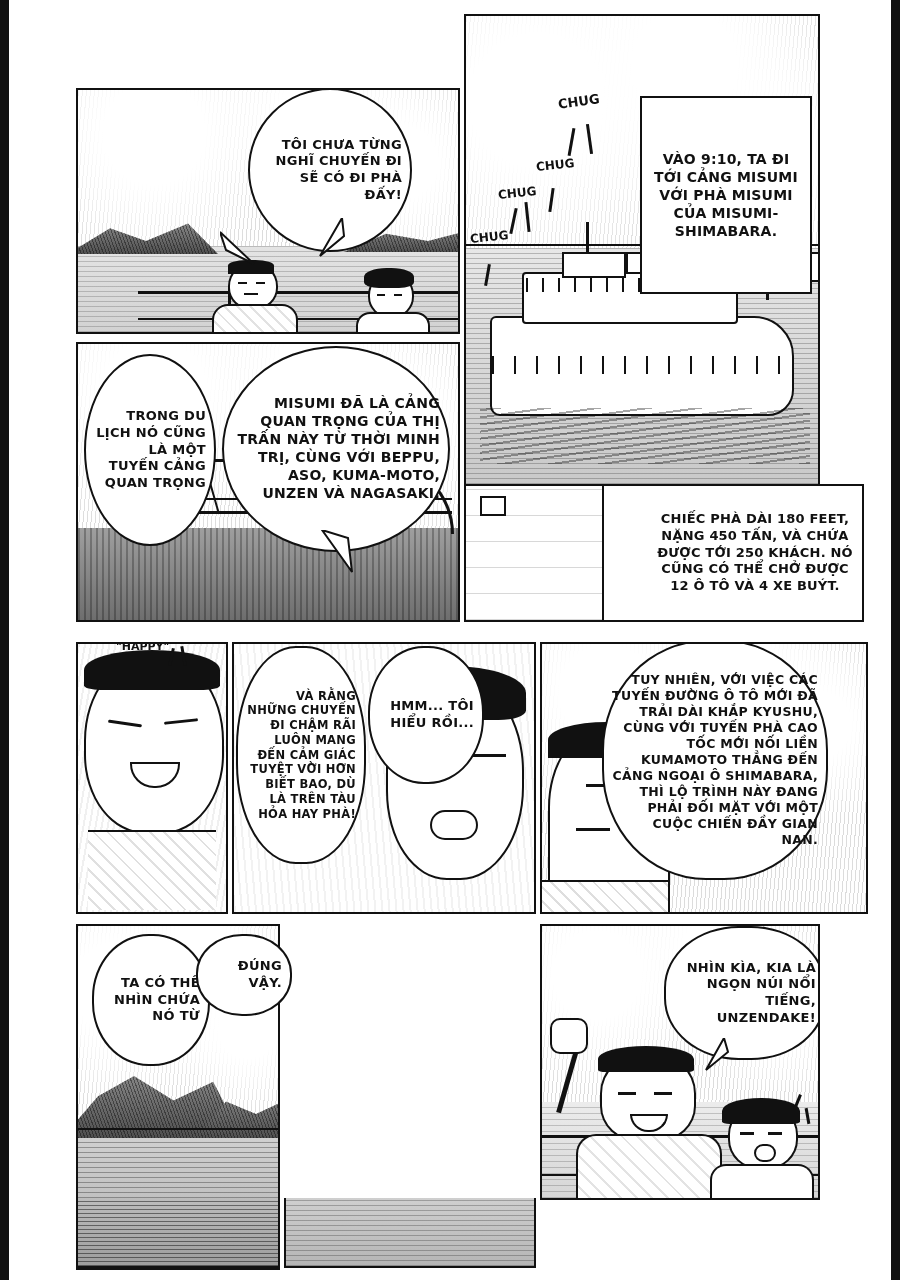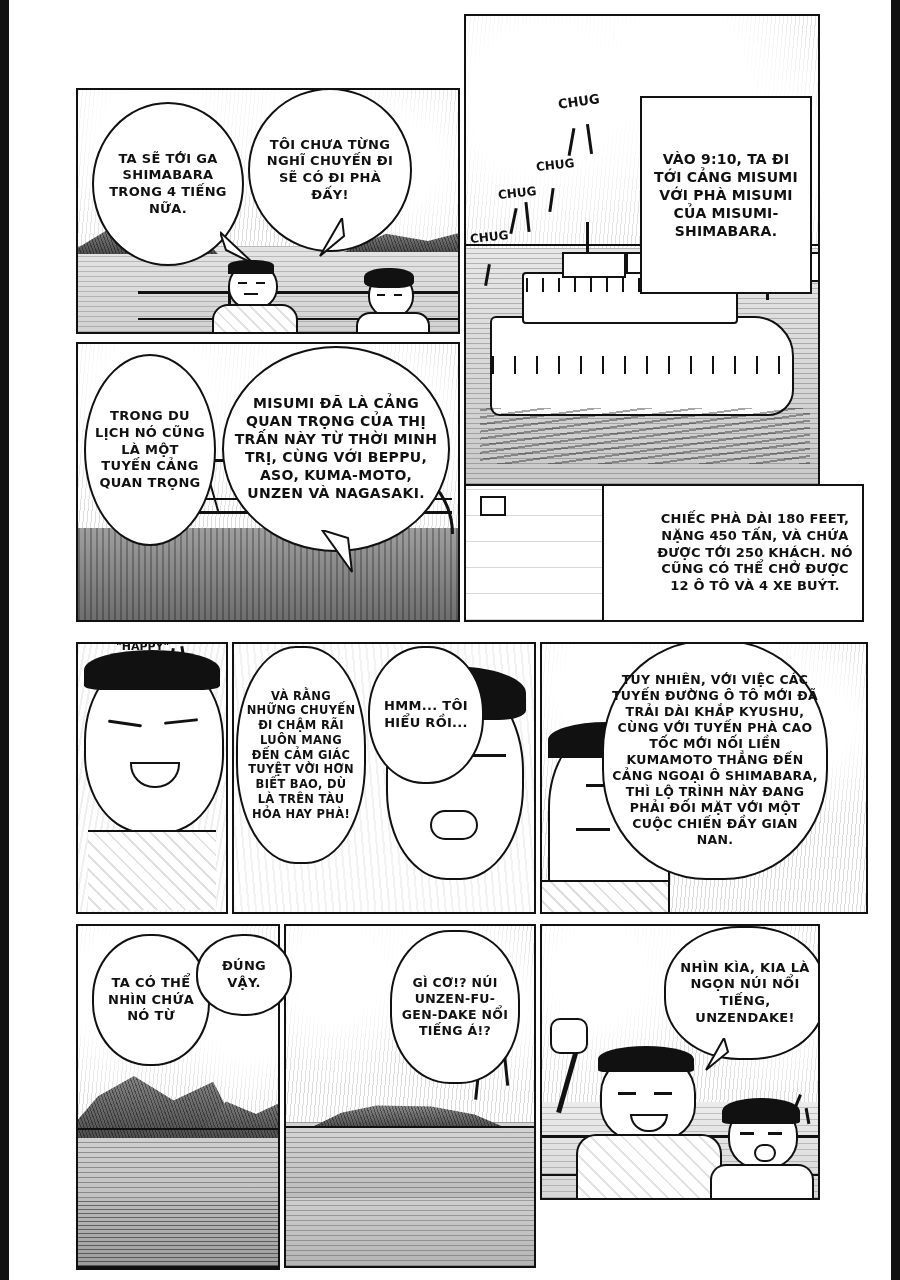--- a/index.html
+++ b/index.html
@@ -22,21 +22,21 @@
      repeating-linear-gradient(0deg, rgba(0,0,0,.45) 0 1px, rgba(0,0,0,0) 1px 4px),
      linear-gradient(#bdbdbd,#9d9d9d);
   }
   .mount{position:absolute;background:
      repeating-linear-gradient(70deg, rgba(0,0,0,.40) 0 1px, rgba(0,0,0,0) 1px 3px),
      linear-gradient(#8d8d8d,#4f4f4f);
   }
 
   
   .bal{position:absolute;border:2px solid #111;background:#fff;border-radius:50%;
-       display:flex;align-items:center;justify-content:center;text-align:center;z-index:6;}
+       display:flex;align-items:center;justify-content:center;text-align:right;z-index:6;}
   .bal .txt{font-family:"DejaVu Sans",sans-serif;font-weight:700;color:#111;
        letter-spacing:.3px;line-height:1.28;padding:4px 8px;}
   .box{position:absolute;border:2px solid #111;background:#fff;z-index:7;
        display:flex;align-items:center;justify-content:center;text-align:center;}
   .box .txt{font-weight:700;color:#111;line-height:1.3;padding:6px 8px;letter-spacing:.2px;}
   .tail{position:absolute;z-index:6;}
   .tail svg{display:block;}
   .sfx{position:absolute;font-weight:700;color:#111;z-index:6;
        font-family:"DejaVu Sans",sans-serif;}
 
@@ -76,23 +76,20 @@
     </div>
 
     <div class="fig" style="left:274px;top:182px;width:92px;height:70px;">
       <div class="head" style="left:16px;top:0;width:42px;height:42px;"></div>
       <div class="hair" style="left:12px;top:-4px;width:50px;height:20px;border-radius:45% 45% 30% 30%;"></div>
       <div class="line" style="left:25px;top:22px;width:8px;height:2px;"></div>
       <div class="line" style="left:42px;top:22px;width:8px;height:2px;"></div>
       <div class="body" style="left:4px;top:40px;width:70px;height:52px;border-radius:14px 14px 0 0;"></div>
     </div>
 
-    <div class="bal" style="left:14px;top:12px;width:148px;height:160px;">
-      <div class="txt" style="font-size:13px;">TA SẼ TỚI GA SHIMABARA TRONG 4 TIẾNG NỮA.</div>
-    </div>
     <div class="tail" style="left:142px;top:140px;">
       <svg width="40" height="40">
           <polygon points="0,2 34,34 6,20" fill="#fff" stroke="#111" stroke-width="2"></polygon>
         </svg>
     </div>
 
     <div class="bal" style="left:170px;top:-2px;width:160px;height:160px;">
       <div class="txt" style="font-size:13px;">TÔI CHƯA TỪNG NGHĨ CHUYẾN ĐI SẼ CÓ ĐI PHÀ ĐẤY!</div>
     </div>
     <div class="tail" style="left:236px;top:128px;">
@@ -219,31 +216,20 @@
     <div class="line" style="left:0;top:202px;width:200px;height:2px;"></div>
 
     <div class="bal" style="left:14px;top:8px;width:114px;height:128px;border-radius:48%;">
       <div class="txt" style="font-size:13px;">TA CÓ THỂ NHÌN CHỨA NÓ TỪ</div>
     </div>
   </div>
   <div class="bal" style="left:196px;top:934px;width:92px;height:78px;border-radius:48%;">
     <div class="txt" style="font-size:13px;">ĐÚNG VẬY.</div>
   </div>
 
-  <div class="panel sky" style="left:284px;top:924px;width:248px;height:272px;">
-    <div style="position:absolute;left:0;right:0;top:196px;bottom:0;background:repeating-linear-gradient(0deg,rgba(0,0,0,.28) 0 1px,rgba(0,0,0,0) 1px 5px),linear-gradient(#d6d6d6,#bcbcbc);"></div>
-    <div class="mount" style="left:24px;top:178px;width:196px;height:24px;clip-path:polygon(0 100%,16% 36%,34% 6%,62% 10%,84% 44%,100% 100%);"></div>
-    <div class="line" style="left:0;top:200px;width:248px;height:2px;"></div>
-    <div class="line" style="left:196px;top:24px;width:3px;height:150px;transform:rotate(6deg);"></div>
-    <div class="line" style="left:214px;top:40px;width:3px;height:120px;transform:rotate(-6deg);"></div>
-
-    <div class="bal" style="left:104px;top:4px;width:126px;height:150px;border-radius:46%;">
-      <div class="txt" style="font-size:12.5px;">GÌ CƠ!? NÚI UNZEN-FU-GEN-DAKE NỔI TIẾNG Á!?</div>
-    </div>
-  </div>
 
   <div class="panel sky" style="left:540px;top:924px;width:276px;height:272px;">
     <div style="position:absolute;left:0;right:0;bottom:0;height:96px;background:repeating-linear-gradient(0deg,rgba(0,0,0,.18) 0 1px,rgba(0,0,0,0) 1px 6px),linear-gradient(#ececec,#d6d6d6);"></div>
     <div class="line" style="left:0;bottom:60px;width:276px;height:3px;"></div>
     <div class="line" style="left:0;bottom:22px;width:276px;height:2px;"></div>
 
     <div class="line" style="left:24px;top:116px;width:5px;height:72px;transform:rotate(16deg);"></div>
     <div style="position:absolute;left:8px;top:92px;width:34px;height:32px;border:2px solid #111;border-radius:10px;background:#fff;"></div>
 
     <div style="position:absolute;left:58px;top:126px;width:92px;height:86px;border:2px solid #111;border-radius:46% 46% 40% 40%;background:#fff;"></div>

